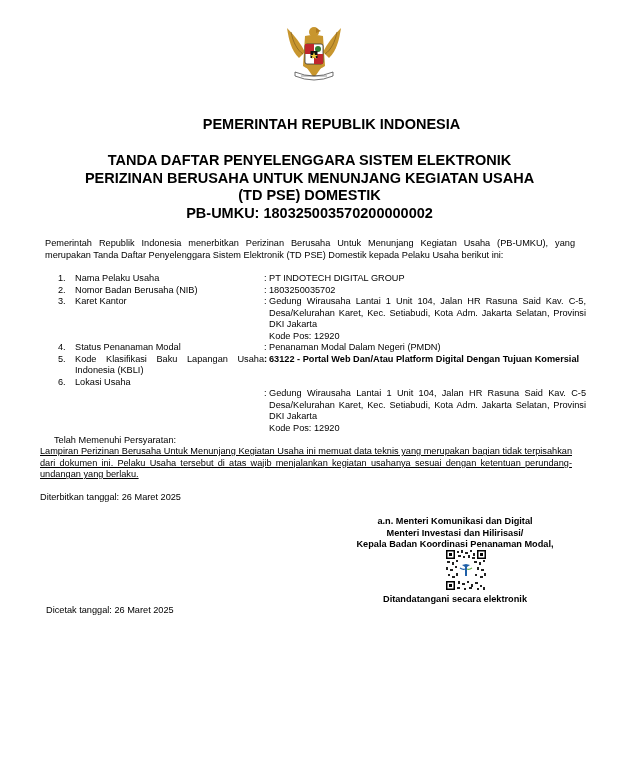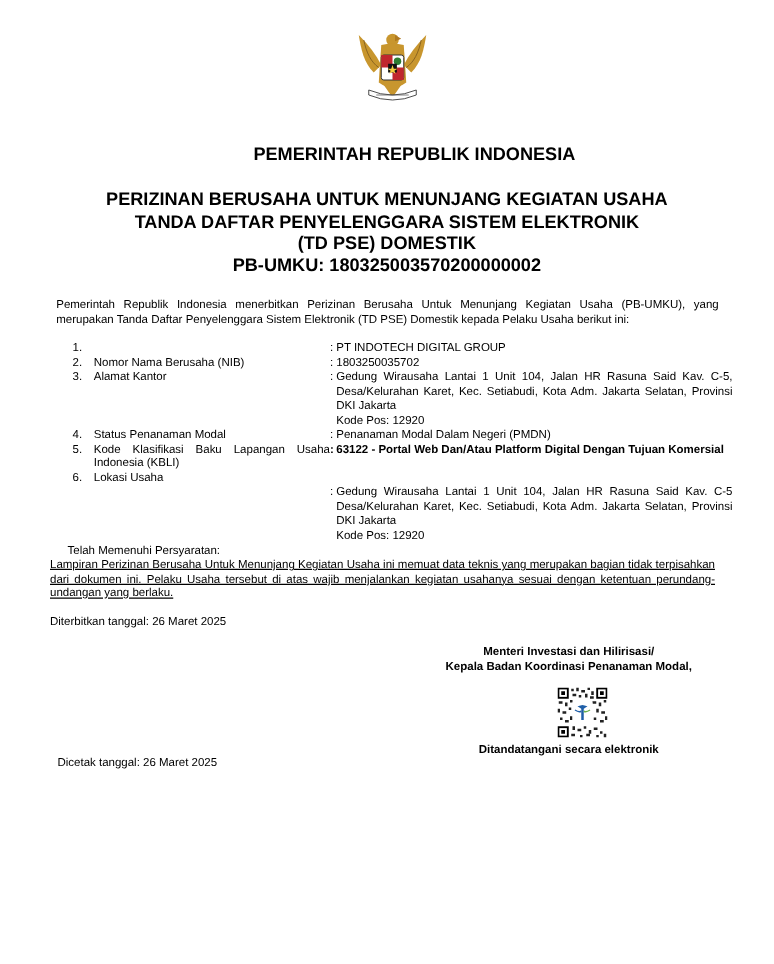--- a/index.html
+++ b/index.html
@@ -43,40 +43,41 @@
     <path d="M24 46 L31 56 L38 46 Z" fill="#c8962e"></path>
 
     <path d="M12 50 Q31 58 50 50 L50 54 Q31 62 12 54 Z" fill="#fff" stroke="#333" stroke-width="0.7"></path>
     <line x1="18" y1="54" x2="44" y2="54" stroke="#555" stroke-width="0.6"></line>
   </svg>
 </div>
 
 <div class="abs center h1" style="top:116px;padding-left:22px;">PEMERINTAH REPUBLIK INDONESIA</div>
 
 <div class="abs center title" style="top:152px;">
+  <div>TANDA DAFTAR PENYELENGGARA SISTEM ELEKTRONIK</div>
   <div>PERIZINAN BERUSAHA UNTUK MENUNJANG KEGIATAN USAHA</div>
-  <div>TANDA DAFTAR PENYELENGGARA SISTEM ELEKTRONIK</div>
   <div>(TD PSE) DOMESTIK</div>
   <div>PB-UMKU: 180325003570200000002</div>
 </div>
 
 <div class="abs body justify" style="left:45px;top:238px;width:530px;">Pemerintah Republik Indonesia menerbitkan Perizinan Berusaha Untuk Menunjang Kegiatan Usaha (PB-UMKU), yang merupakan Tanda Daftar Penyelenggara Sistem Elektronik (TD PSE) Domestik kepada Pelaku Usaha berikut ini:</div>
 
 <div class="row" style="top:273px;height:12px;">
   <span class="num">1.</span>
+  <span class="lbl">Nama Pelaku Usaha</span>
   <span class="val"><span class="colon">:</span><span>PT INDOTECH DIGITAL GROUP</span></span>
 </div>
 <div class="row" style="top:284.5px;height:12px;">
   <span class="num">2.</span>
-  <span class="lbl">Nomor Nama Berusaha (NIB)</span>
+  <span class="lbl">Nomor Badan Berusaha (NIB)</span>
   <span class="val"><span class="colon">:</span><span>1803250035702</span></span>
 </div>
 <div class="row" style="top:296px;height:48px;">
   <span class="num">3.</span>
-  <span class="lbl">Alamat Kantor</span>
+  <span class="lbl">Karet Kantor</span>
   <span class="val" style="display:flex;">
     <span class="colon">:</span>
     <span style="flex:1;">
       <span style="display:block;text-align:justify;text-align-last:left;">Gedung Wirausaha Lantai 1 Unit 104, Jalan HR Rasuna Said Kav. C-5, Desa/Kelurahan Karet, Kec. Setiabudi, Kota Adm. Jakarta Selatan, Provinsi DKI Jakarta</span>
       <span style="display:block;">Kode Pos: 12920</span>
     </span>
   </span>
 </div>
 <div class="row" style="top:342px;height:12px;">
   <span class="num">4.</span>
@@ -102,20 +103,21 @@
     </span>
   </span>
 </div>
 
 <div class="abs body" style="left:54px;top:435px;font-weight:normal;">Telah Memenuhi Persyaratan:</div>
 <div class="abs body justify" style="left:40px;top:446px;width:532px;text-decoration:underline;">Lampiran Perizinan Berusaha Untuk Menunjang Kegiatan Usaha ini memuat data teknis yang merupakan bagian tidak terpisahkan dari dokumen ini. Pelaku Usaha tersebut di atas wajib menjalankan kegiatan usahanya sesuai dengan ketentuan perundang-undangan yang berlaku.</div>
 
 <div class="abs body" style="left:40px;top:492px;text-align:right;">Diterbitkan tanggal: 26 Maret 2025</div>
 
 <div class="abs sig" style="left:330px;top:516px;width:250px;">
+  <div>a.n. Menteri Komunikasi dan Digital</div>
   <div>Menteri Investasi dan Hilirisasi/</div>
   <div>Kepala Badan Koordinasi Penanaman Modal,</div>
 </div>
 
 <div class="abs" style="left:446px;top:550px;width:40px;height:40px;">
   <svg width="40" height="40" viewBox="0 0 40 40">
     <rect width="40" height="40" fill="#fff"></rect>
 
     <rect x="0" y="0" width="9" height="9" fill="#000"></rect>
       <rect x="1.5" y="1.5" width="6" height="6" fill="#fff"></rect>

